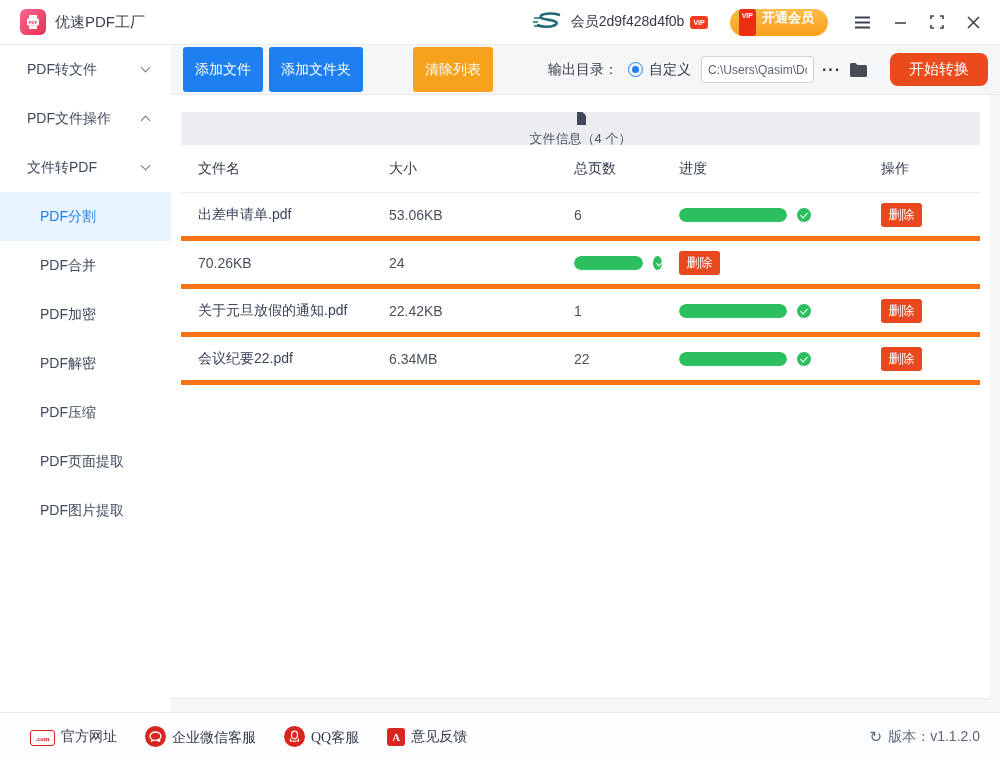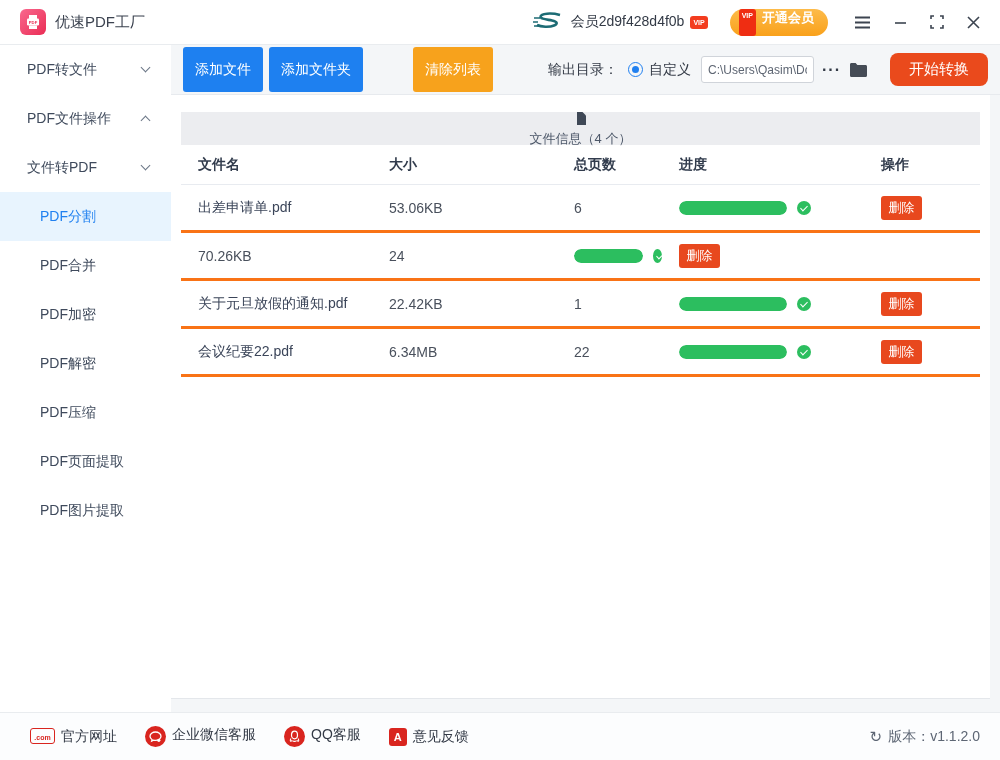--- a/index.html
+++ b/index.html
@@ -56,38 +56,38 @@
   .folder-btn { background:none; border:none; cursor:pointer; display:inline-flex; }
   .btn-start { background:#ea4a1c; height:33px; border:none; border-radius:8px; color:#fff;
     font-size:15px; padding:0 19px; margin-left:22px; cursor:pointer; font-family:inherit; }
 
   
   .card { position:absolute; left:0; right:10px; top:50px; bottom:13px; background:#fff;
     border-bottom:1px solid #e4e7eb; padding:17px 10px 0; }
   .info-bar { height:33px; background:#ecedf0; display:flex; align-items:center; gap:5px;
     padding:0 8px; font-size:13px; color:#4c5768;flex-direction:column; }
   .thead, .trow { display:grid; grid-template-columns:191px 185px 105px 202px 1fr; align-items:center; }
-  .thead { height:40px; border-bottom:1px solid #e8ebf0; font-size:14px; font-weight:bold; color:#323c4d; }
+  .thead { height:48px; border-bottom:1px solid #e8ebf0; font-size:14px; font-weight:normal; color:#323c4d; }
   .thead span { padding-left:17px; }
-  .trow { height:48px; border-bottom:3px solid #f97316; font-size:14px; color:#49505c; }
+  .trow { height:48px; border-bottom:5px solid #f97316; font-size:14px; color:#49505c; }
   .cell { padding-left:17px; }
   .cell.name { color:#3b4559; line-height:17px; padding-right:22px; word-break:break-all; }
   .progress-cell { display:flex; align-items:center; gap:10px; }
   .pbar { width:108px; height:14px; border-radius:7px; overflow:hidden; background:#eaf7ef; }
   .pfill { height:100%; background:#2cbe5f; border-radius:7px; }
   .pcheck { position:relative; width:14px; height:14px; border-radius:50%; background:#2cbe5f; }
   .pcheck::after { content:''; position:absolute; left:5px; top:3px; width:3px; height:6px;
     border-right:1.5px solid #fff; border-bottom:1.5px solid #fff; transform:rotate(45deg); }
   .del-btn { width:41px; height:24px; background:#e8481e; color:#fff; border:none; border-radius:3px;
     font-size:13px; cursor:pointer; font-family:inherit; }
 
   
   .footer { position:absolute; left:0; right:0; bottom:0; height:48px; background:#fcfdfe;
     border-top:1px solid #e9ecef; display:flex; align-items:center; padding:0 20px 0 30px; gap:28px; }
-  .f-link { display:flex; align-items:flex-start; gap:6px; font-size:14px; color:#333a46; cursor:pointer; }
+  .f-link { display:flex; align-items:flex-end; gap:6px; font-size:14px; color:#333a46; cursor:pointer;font-family:Liberation Serif, serif; }
   .web-ic { width:25px; height:16px; border:1.5px solid #d9251f; border-radius:3px; color:#d9251f;
     font-size:7px; font-weight:bold; display:flex; align-items:flex-end; justify-content:center; line-height:1.3; }
   .circle-ic { width:21px; height:21px; border-radius:50%; background:#d9251f; display:flex;
     align-items:center; justify-content:center; }
   .fb-ic { width:18px; height:18px; border-radius:3px; background:#d9251f; color:#fff; font-size:11px;
     font-weight:bold; display:flex; align-items:center; justify-content:center; }
   .version { margin-left:auto; display:flex; align-items:center; gap:6px; font-size:14px; color:#5d6674; }
   .refresh-ic { font-size:15px; color:#5d6674; cursor:pointer; }
 </style>
 </head>

